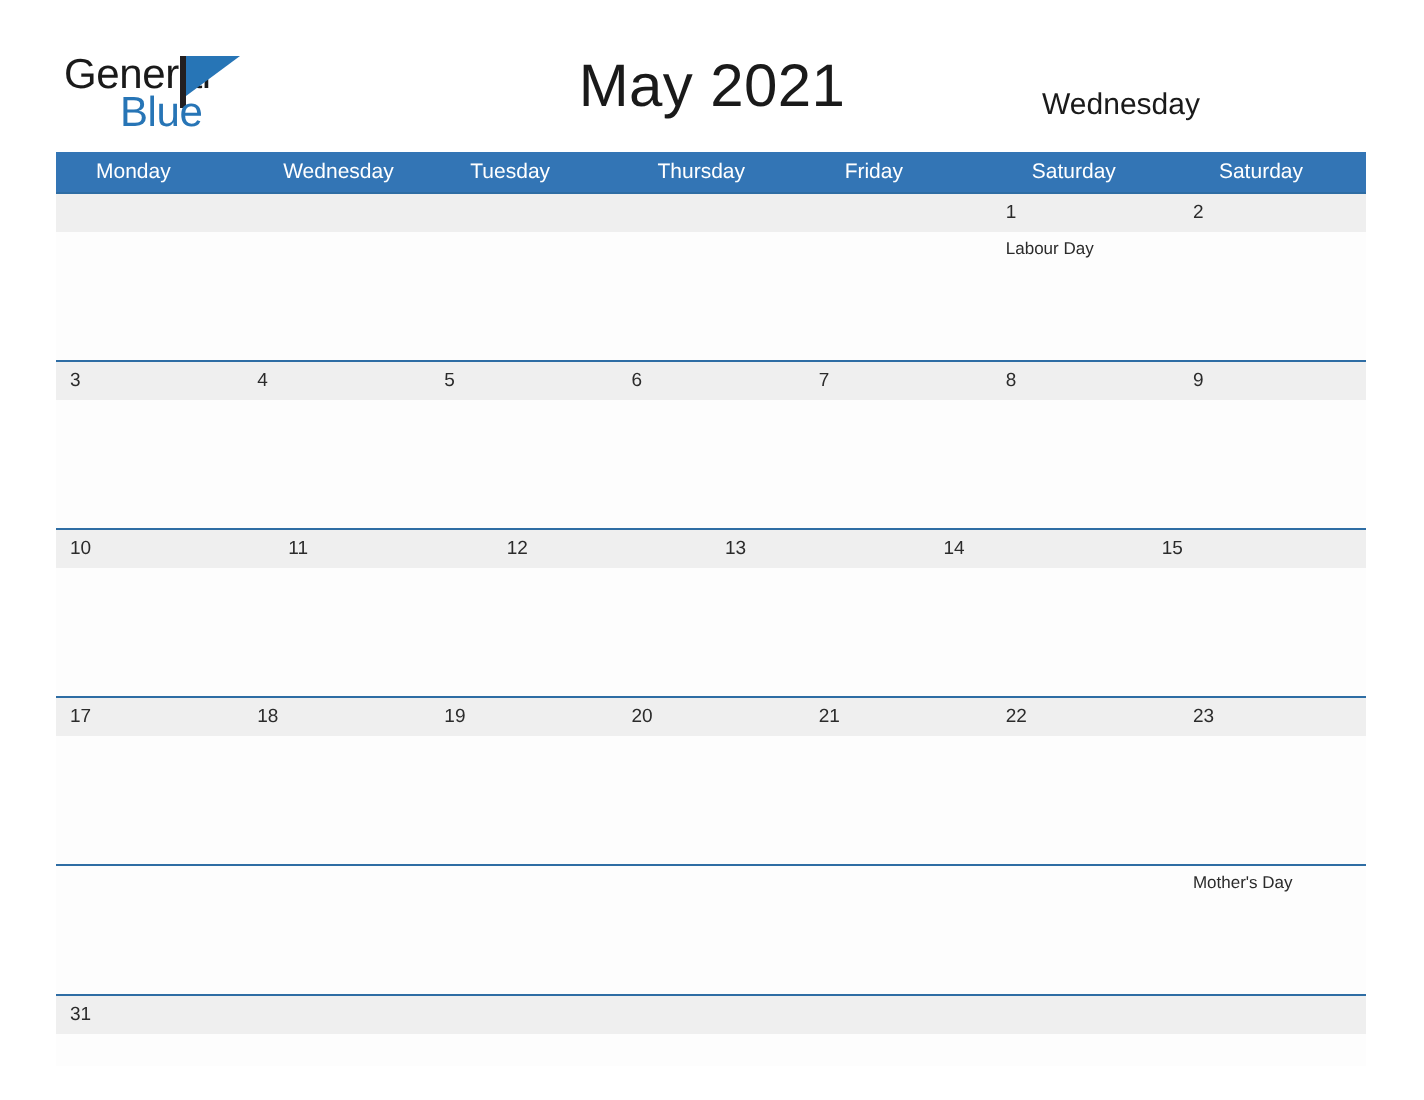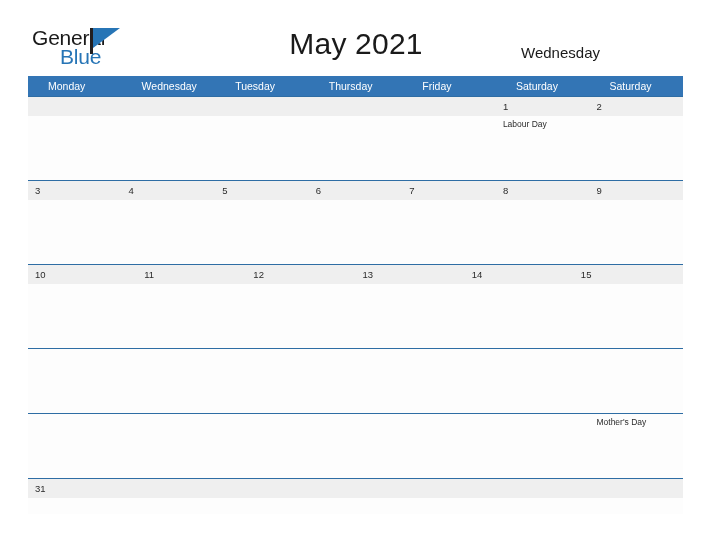--- a/index.html
+++ b/index.html
@@ -305,20 +305,29 @@
         <div class="event-cell">
             <span class="event-text"></span>
           </div>
         <div class="event-cell">
             <span class="event-text"></span>
           </div>
       </div>
     </div>
 
     <div class="week-row">
+      <div class="week-dates">
+        <div class="date-cell">17</div>
+        <div class="date-cell">18</div>
+        <div class="date-cell">19</div>
+        <div class="date-cell">20</div>
+        <div class="date-cell">21</div>
+        <div class="date-cell">22</div>
+        <div class="date-cell">23</div>
+      </div>
       <div class="week-body">
         <div class="event-cell">
             <span class="event-text"></span>
           </div>
         <div class="event-cell">
             <span class="event-text"></span>
           </div>
         <div class="event-cell">
             <span class="event-text"></span>
           </div>

